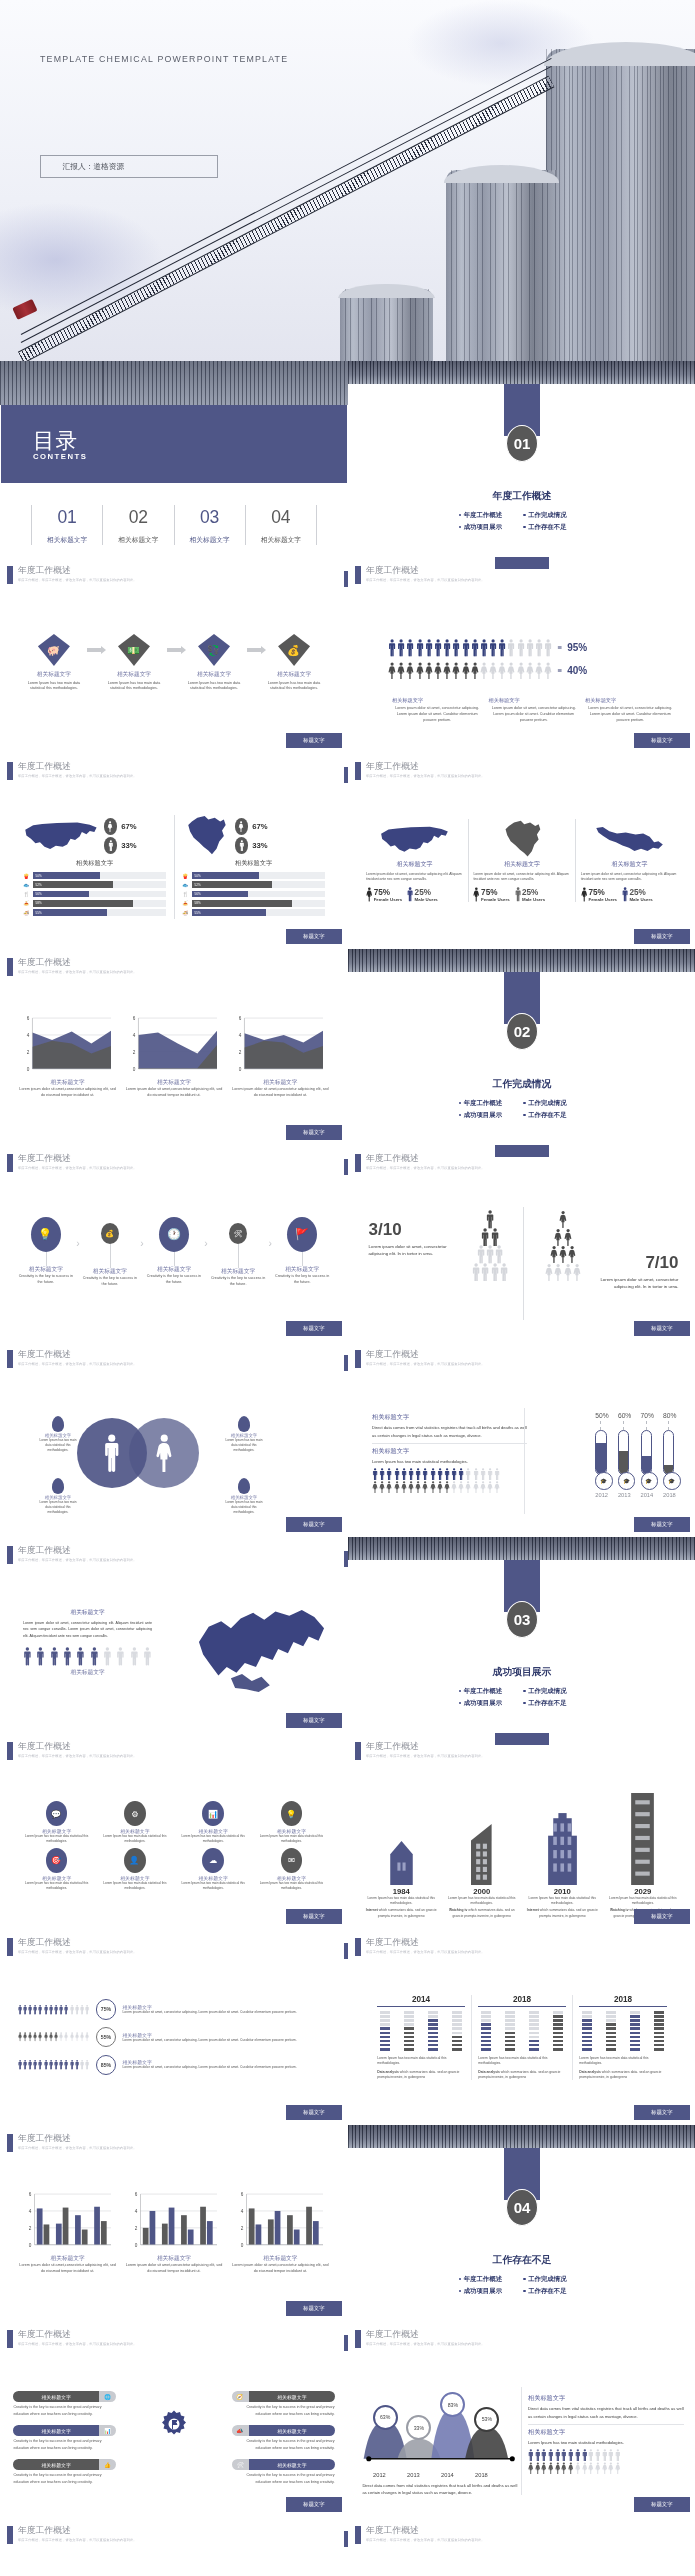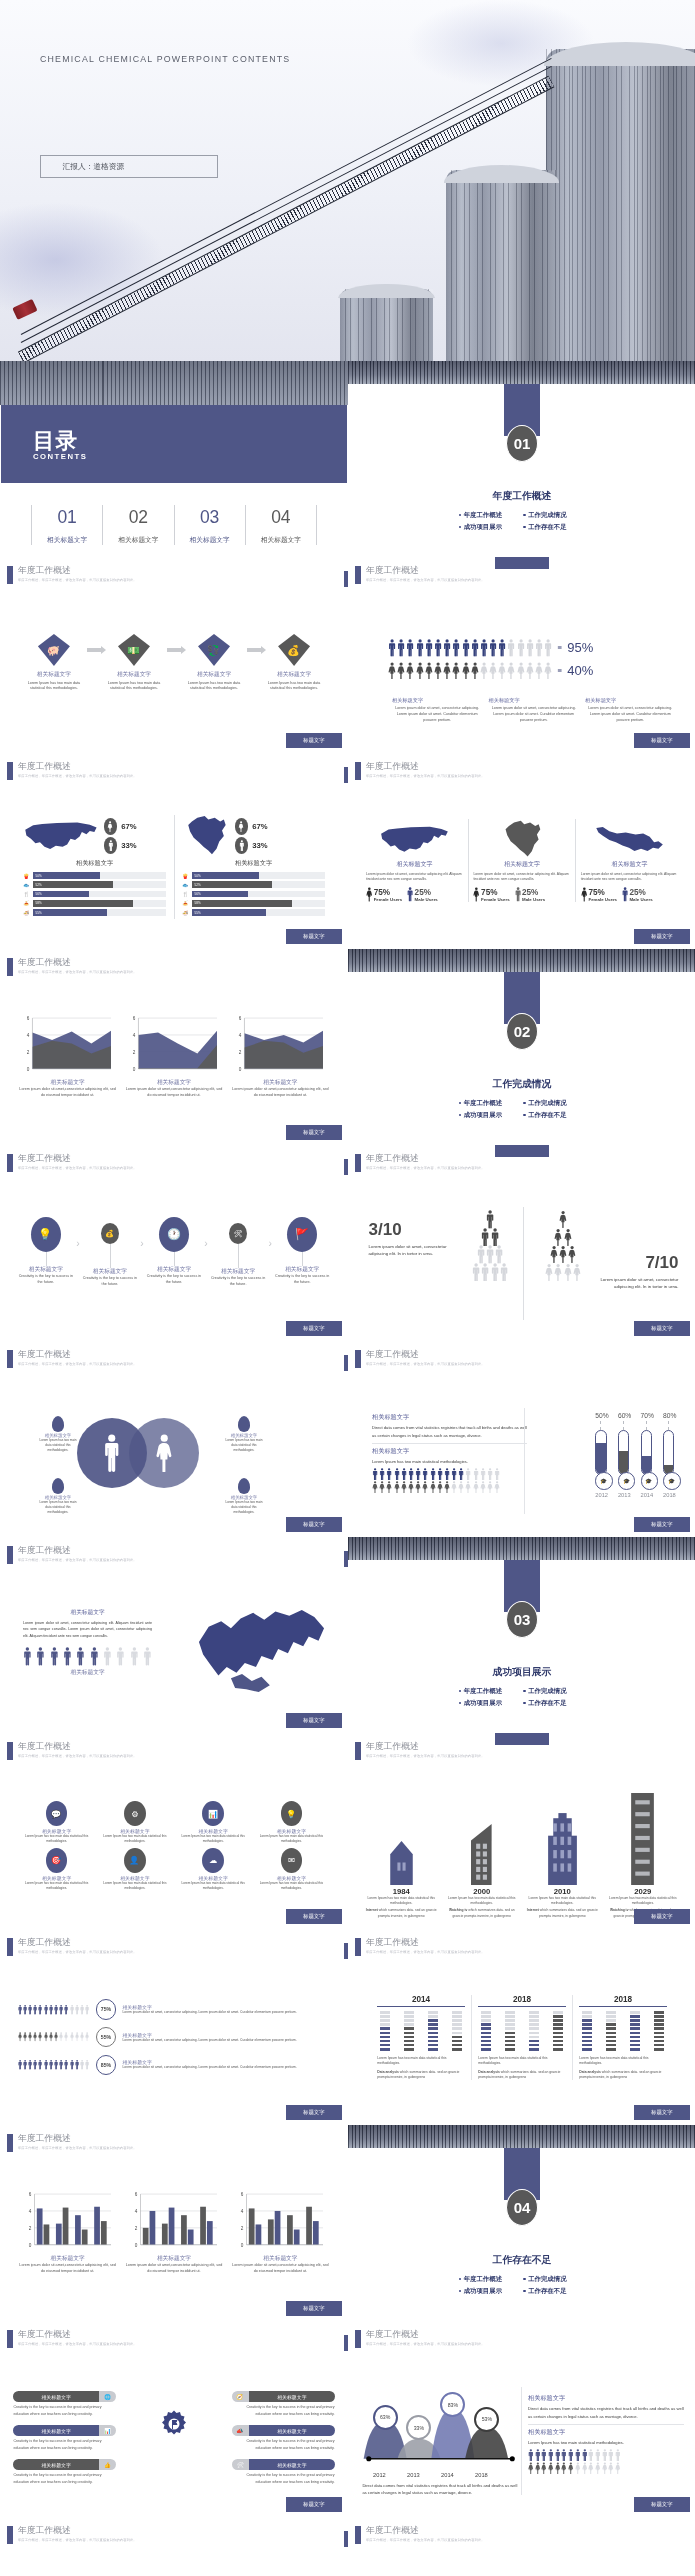--- a/index.html
+++ b/index.html
@@ -35,21 +35,21 @@
   .cover-box span{ padding-left:21.6px; color:#4c5059; }
   .redpipe{ position:absolute; background:linear-gradient(90deg,#7d1d22,#a73038,#7d1d22); border-radius:2.1px;}
 
   
   .contents-img { position:absolute; left:0; top:0; width:100%; height:44px;
     background:linear-gradient(180deg,#5b6275 0%,#777f92 55%,#8b93a6 100%);
     overflow:hidden;}
   .contents-img::after{content:"";position:absolute;inset:0;
     background:repeating-linear-gradient(90deg,rgba(25,30,45,.45) 0 1px,rgba(255,255,255,.12) 1px 4.1px);}
   .toc-band { position:absolute; left:1px; right:1px; top:44px; height:78px; background:#4f5687; }
-  .toc-band .zh { position:absolute; left:32px; top:20.6px; font-size:21.6px; font-weight:bold; color:#fff; letter-spacing:1px;}
+  .toc-band .zh { position:absolute; left:32px; top:20.6px; font-size:21.6px; font-weight:normal; color:#fff; letter-spacing:1px;}
   .toc-band .en { position:absolute; left:32px; top:47px; font-size:7.7px; font-weight:bold; color:#fff; letter-spacing:1.5px;}
   .toc-items { position:absolute; left:31px; right:31px; top:144px; display:flex; }
   .toc-item { flex:1; text-align:center; border-left:0.5px solid #cfd1d6; padding:3.1px 0 0; }
   .toc-item:last-child{ border-right:0.5px solid #cfd1d6; }
   .toc-num { font-size:17.5px; font-weight:300; line-height:1.1;}
   .toc-num.b{color:#4f5687;} .toc-num.g{color:#5a5a5a;}
   .toc-label { margin-top:8.2px; font-size:6.7px; }
   .toc-label.b{color:#4f5687;} .toc-label.g{color:#555;}
 
   
@@ -85,21 +85,21 @@
   .dia-col{flex:1;text-align:center;}
   .dia{width:32px;height:32px;margin:0 auto;display:flex;align-items:center;justify-content:center;
        border-radius:30% 30% 30% 30%/45% 45% 45% 45%;transform:rotate(0deg);}
   .dia.alt{clip-path:polygon(50% 0,100% 38%,50% 100%,0 38%);border-radius:0;}
   .arrow{width:13.4px;height:4.1px;background:#c8cace;margin-top:14.4px;position:relative;flex:0 0 13.4px;}
   .arrow::after{content:"";position:absolute;right:-5.2px;top:-2.1px;border-left:5.2px solid #c8cace;
      border-top:4.1px solid transparent;border-bottom:4.1px solid transparent;}
 
   
   .prow{display:flex;gap:1px;}
-  .pct{font-size:13px;font-weight:normal;color:#3d4578;}
+  .pct{font-size:10px;font-weight:bold;color:#3d4578;}
 
   
   .barline{display:flex;align-items:center;gap:3.1px;margin-bottom:2.6px;}
   .bartrack{flex:1;height:6.7px;background:#eceef1;position:relative;}
   .barfill{height:100%;display:flex;align-items:center;color:#fff;font-size:3.1px;padding-left:2.1px;}
 
   
   .tl-row{position:absolute;left:15.5px;right:15.5px;top:72px;display:flex;align-items:flex-start;}
   .tl-c{border-radius:50%;display:flex;align-items:center;justify-content:center;}
   .chev{color:#c6c8cc;font-size:10.3px;margin-top:20.6px;}
@@ -127,21 +127,21 @@
  <div class="silo" style="right:-10.3px;top:49px;width:160px;height:319px;border-radius:13.4px 13.4px 0 0;"></div>
  <div class="silo-cap" style="right:-12.4px;top:42px;width:164px;height:24px;"></div>
  <div class="silo" style="right:139px;top:170px;width:111px;height:196px;border-radius:10.3px 10.3px 0 0;"></div>
  <div class="silo-cap" style="right:137px;top:165px;width:115px;height:17.5px;"></div>
  <div class="silo" style="right:263px;top:289px;width:93px;height:77px;border-radius:9.3px 9.3px 0 0;"></div>
  <div class="silo-cap" style="right:261px;top:284px;width:97px;height:14.4px;"></div>
  <div class="walkway" style="left:20.6px;top:351px;width:598px;height:13.4px;transform:rotate(-27.5deg);"></div>
  <div class="rail" style="left:20.6px;top:334px;width:598px;transform:rotate(-27.5deg);"></div>
  <div class="rail" style="left:20.6px;top:342px;width:598px;transform:rotate(-27.5deg);"></div>
  <div class="redpipe" style="left:14.4px;top:303px;width:21.6px;height:13.4px;transform:rotate(-25deg);"></div>
- <div class="cover-kicker" style="left:40px;top:54px;font-size:8.8px;">CHEMICAL CHEMICAL POWERPOINT CONTENTS</div>
+ <div class="cover-kicker" style="left:40px;top:54px;font-size:8.8px;">TEMPLATE CHEMICAL POWERPOINT TEMPLATE</div>
  <div class="cover-box" style="left:40px;top:155px;width:178px;height:23px;">
    <span style="font-size:7.7px;">汇报人：道格资源</span>
         </div>
 </div>
     </div>
     <div class="row">
 <div class="slide half">
  <div class="contents-img"></div>
  <div class="toc-band">
    <div class="zh">目录</div>

